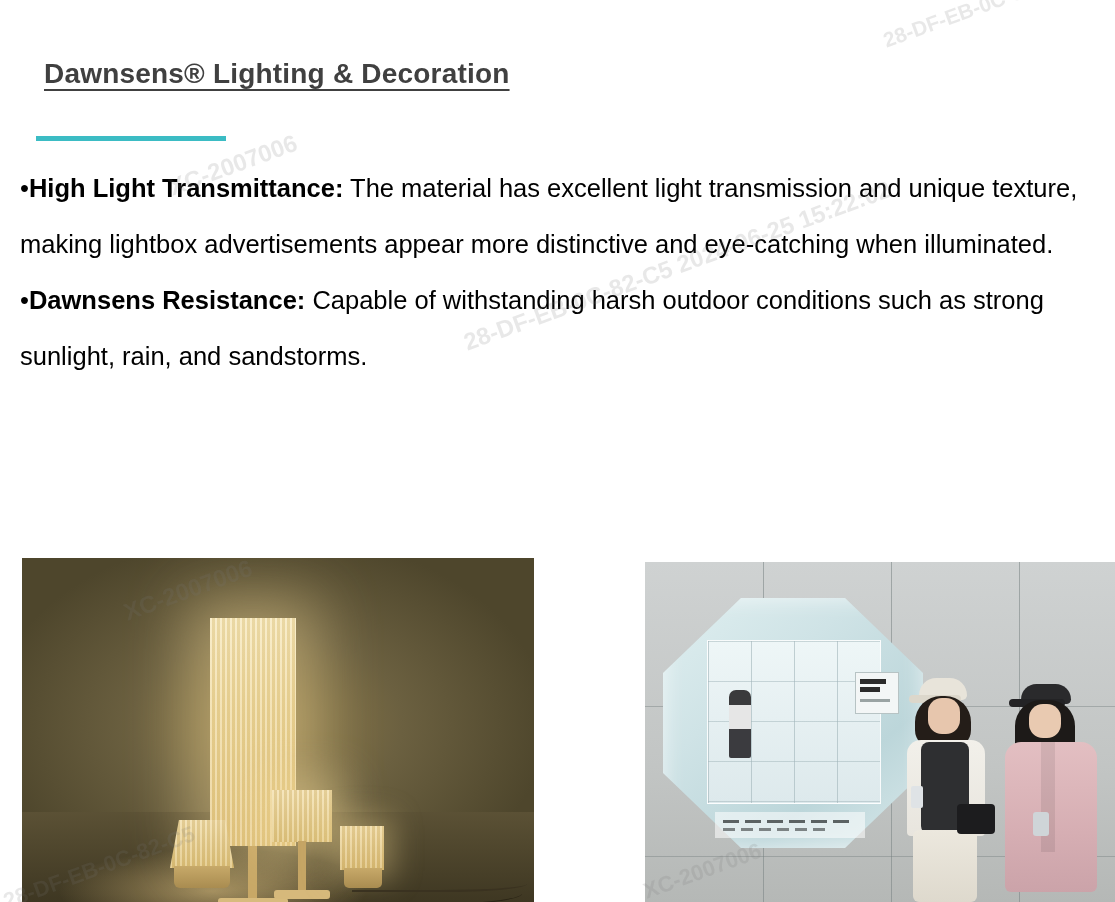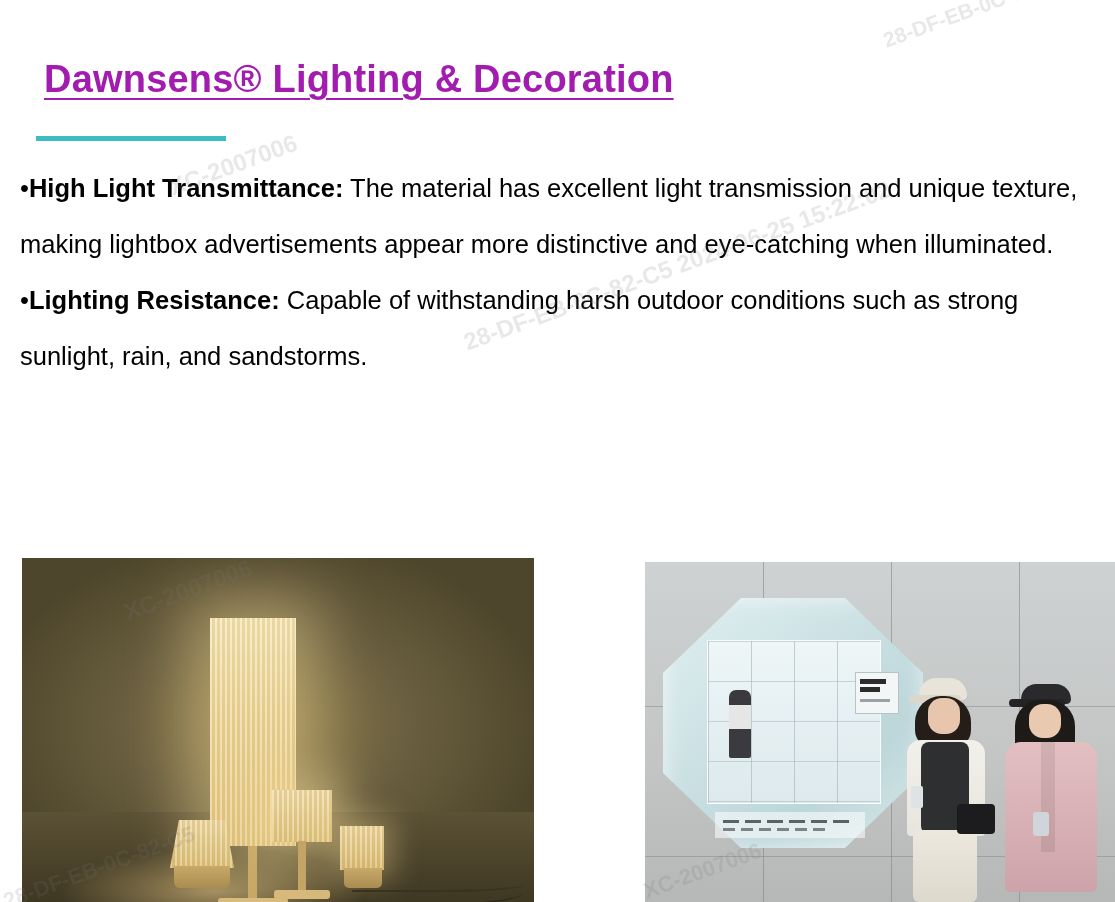--- a/index.html
+++ b/index.html
@@ -37,24 +37,24 @@
   .page {
     position: absolute;
     inset: 0;
     z-index: 2;
   }
 
   .title {
     position: absolute;
     left: 44px;
     top: 58px;
-    font-size: 38px;
+    font-size: 28px;
     font-weight: 700;
     letter-spacing: 0.2px;
-    color: #a21caf;
+    color: #404040;
     text-decoration: underline;
     text-underline-offset: 6px;
     text-decoration-thickness: 2px;
   }
 
   .accent-rule {
     position: absolute;
     left: 36px;
     top: 136px;
     width: 190px;
@@ -421,21 +421,21 @@
 </head>
 <body>
 
 <div class="page">
 
   <div class="title">Dawnsens® Lighting &amp; Decoration</div>
   <div class="accent-rule"></div>
 
   <div class="body-text">
     <p class="para"><span>•</span><b>High Light Transmittance:</b><span> The material has excellent light transmission and unique texture, making lightbox advertisements appear more distinctive and eye-catching when illuminated.</span></p>
-    <p class="para"><span>•</span><b>Lighting Resistance:</b><span> Capable of withstanding harsh outdoor conditions such as strong sunlight, rain, and sandstorms.</span></p>
+    <p class="para"><span>•</span><b>Dawnsens Resistance:</b><span> Capable of withstanding harsh outdoor conditions such as strong sunlight, rain, and sandstorms.</span></p>
   </div>
 
   <div class="photo photo-left">
     <div class="lp-bg"></div>
     <div class="lp-floor"></div>
     <div class="lp-floorlight"></div>
     <div class="lamp-tall"></div>
     <div class="lamp-tall-stem"></div>
     <div class="lamp-tall-base"></div>
     <div class="lamp-sq"></div>

